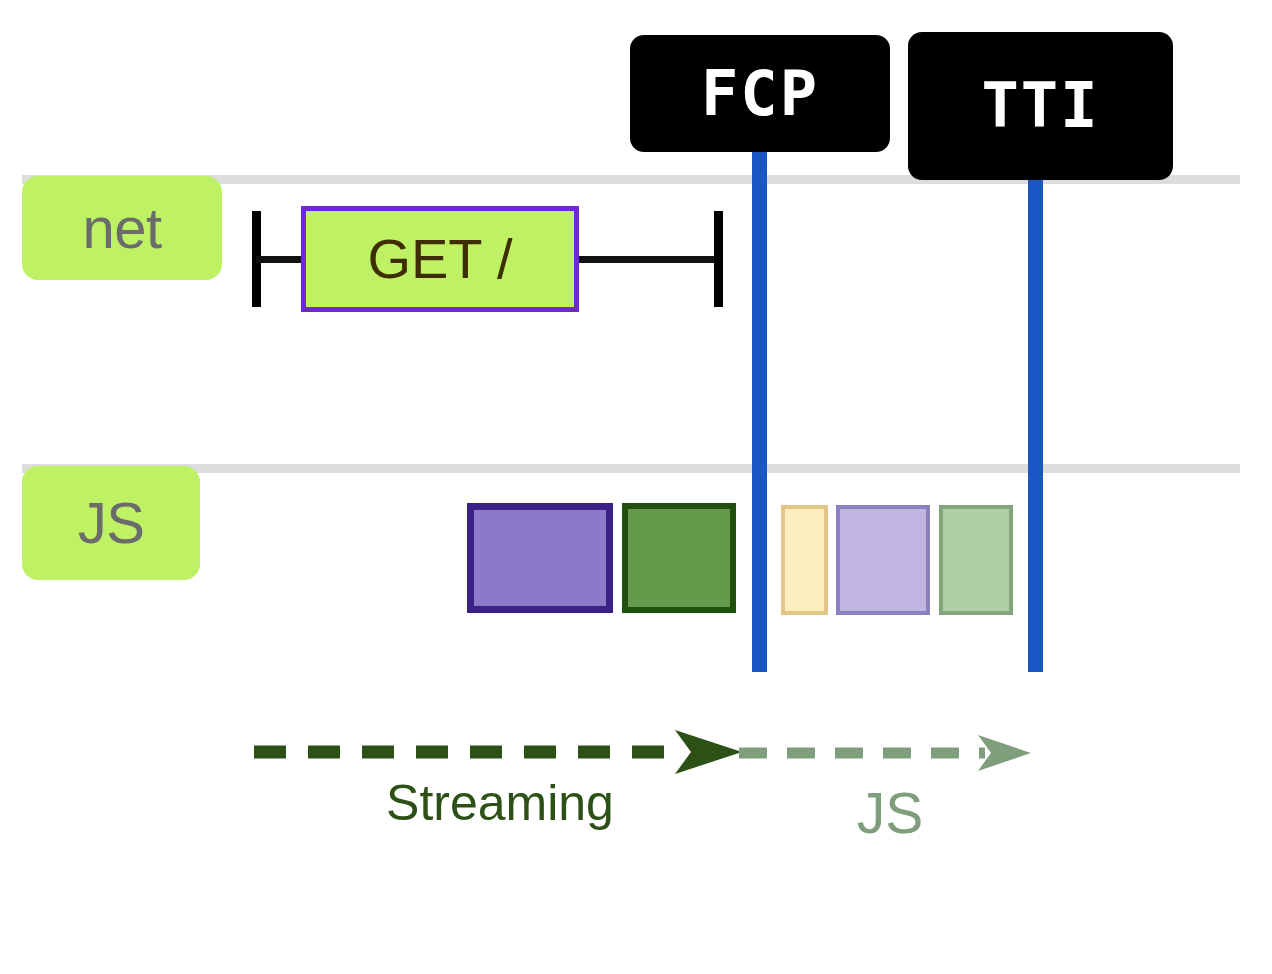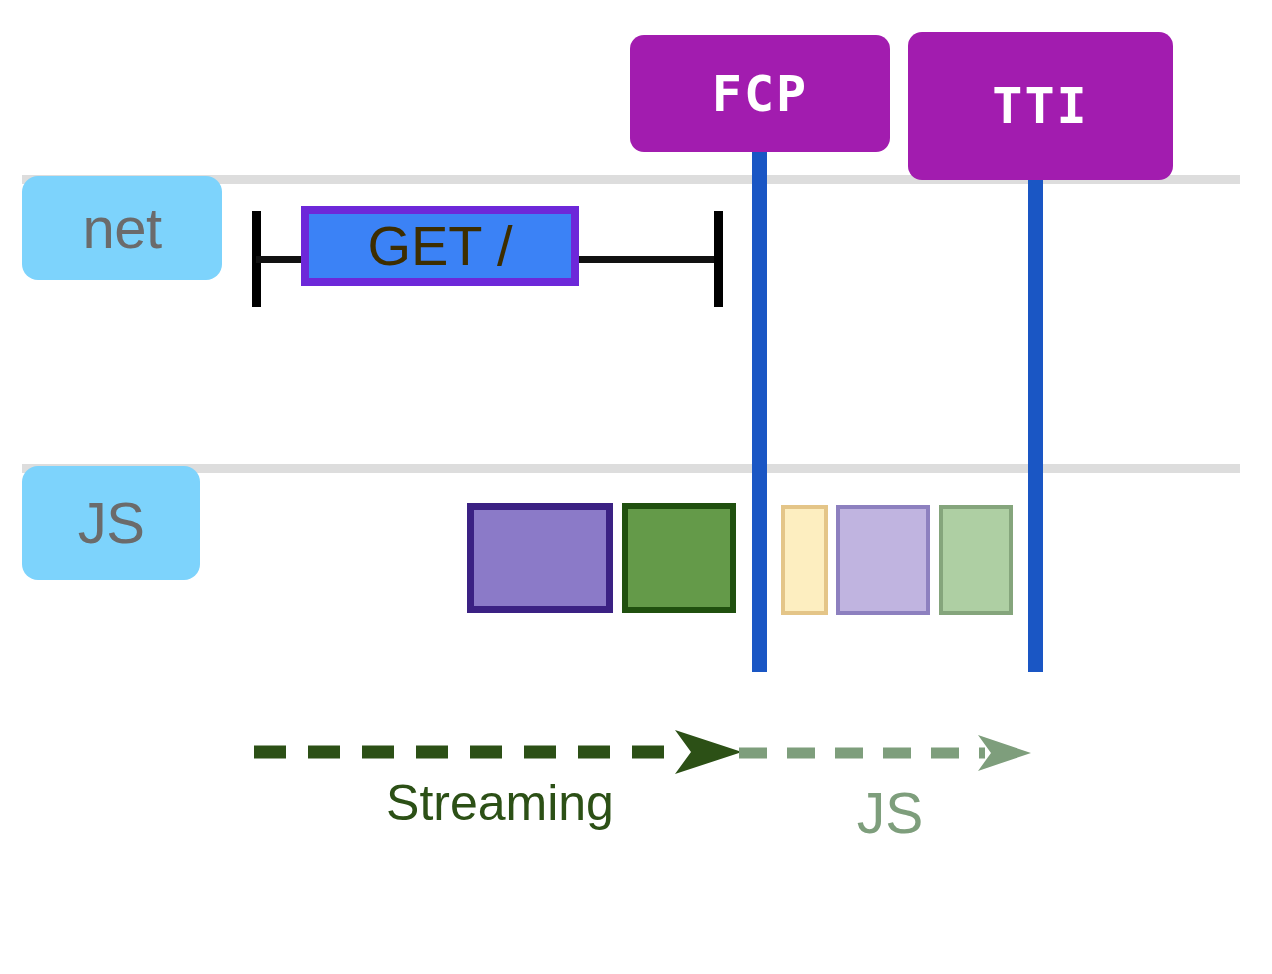--- a/index.html
+++ b/index.html
@@ -26,21 +26,21 @@
     height: 9px;
     left: 22px;
     width: 1218px;
   }
   #track-net  { top: 175px; }
   #track-js   { top: 464px; }
 
   
   .row-pill {
     position: absolute;
-    background: #7dd3fc;
+    background: #bef264;
     border-radius: 14px;
     display: flex;
     align-items: center;
     justify-content: center;
     color: #6b6b6b;
     font-size: 58px;
     line-height: 1;
     letter-spacing: -0.5px;
     font-weight: 400;
   }
@@ -52,29 +52,29 @@
     border-bottom-left-radius: 16px;
     border-bottom-right-radius: 16px;
   }
   #pill-js {
     left: 22px;  top: 466px;
     width: 178px; height: 114px;
     border-radius: 16px;
   }
   .marker-box {
     position: absolute;
-    background: #a21caf;
+    background: #000000;
     border-radius: 14px;
     display: flex;
     align-items: center;
     justify-content: center;
     color: #ffffff;
     font-family: "DejaVu Sans Mono", "Liberation Mono", monospace;
     font-weight: bold;
-    font-size: 50px;
+    font-size: 62px;
     letter-spacing: 2px;
     line-height: 1;
   }
   .marker-stem {
     position: absolute;
     background: #1a56c4;
     width: 15px;
   }
   #marker-fcp-box  { left: 630px; top: 35px;  width: 260px; height: 117px; }
   #marker-fcp-stem { left: 752px; top: 140px; height: 532px; }
@@ -94,23 +94,23 @@
     width: 9px;
     height: 96px;
     top: 211px;
   }
   #net-cap-left  { left: 252px; }
   #net-cap-right { left: 714px; }
 
   #net-request-box {
     position: absolute;
     left: 301px; top: 206px;
-    width: 278px; height: 80px;
-    background: #3b82f6;
-    border: 8px solid #6d28d9;
+    width: 278px; height: 106px;
+    background: #bef264;
+    border: 5px solid #6d28d9;
     box-sizing: border-box;
     display: flex;
     align-items: center;
     justify-content: center;
     color: #3d2d00;
     font-size: 56px;
     line-height: 1;
     letter-spacing: 0px;
   }
 

